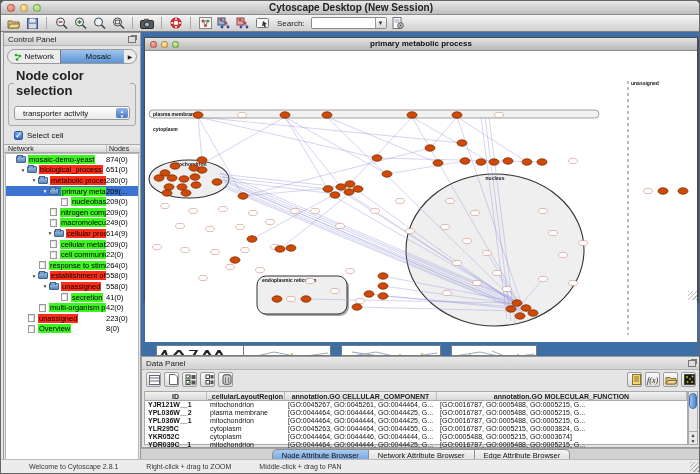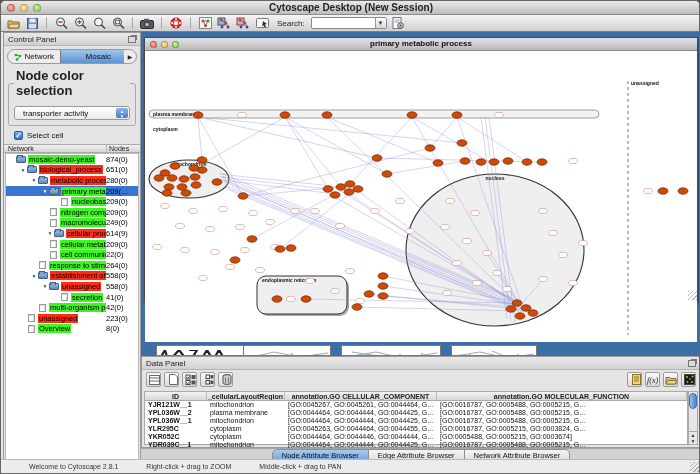--- a/index.html
+++ b/index.html
@@ -734,22 +734,22 @@
           </div>
       </div>
       <div class="vscroll">
         <div class="vthumb"></div>
         <div class="varrows">▲<br>▼</div>
       </div>
     </div>
 
     <div class="attr-tabs" id="attr-tabs">
         <div class="attr-tab active">Node Attribute Browser</div>
+        <div class="attr-tab">Network Attribute Browser</div>
         <div class="attr-tab">Edge Attribute Browser</div>
-        <div class="attr-tab">Network Attribute Browser</div>
       </div>
   </div>
 
   <div class="statusbar" id="status-bar">
     <span class="sb-grip"></span>
   <span>Welcome to Cytoscape 2.8.1</span>
       <span>Right-click + drag to ZOOM</span>
       <span>Middle-click + drag to PAN</span>
     </div>
 </div>

